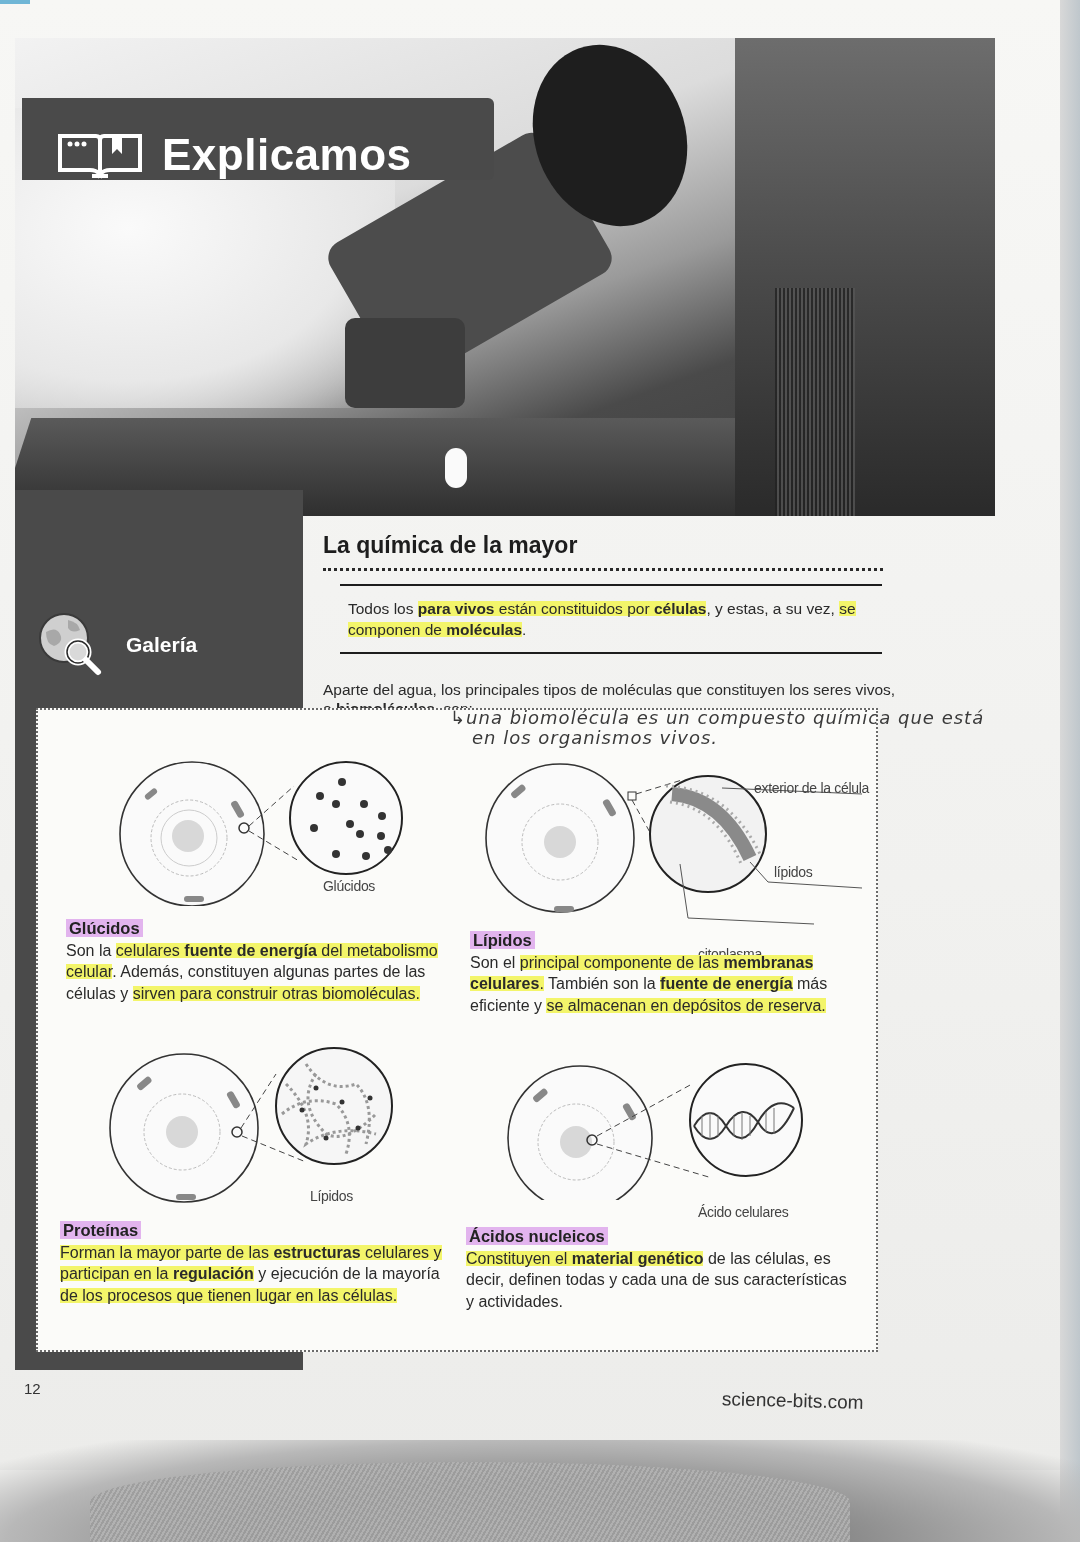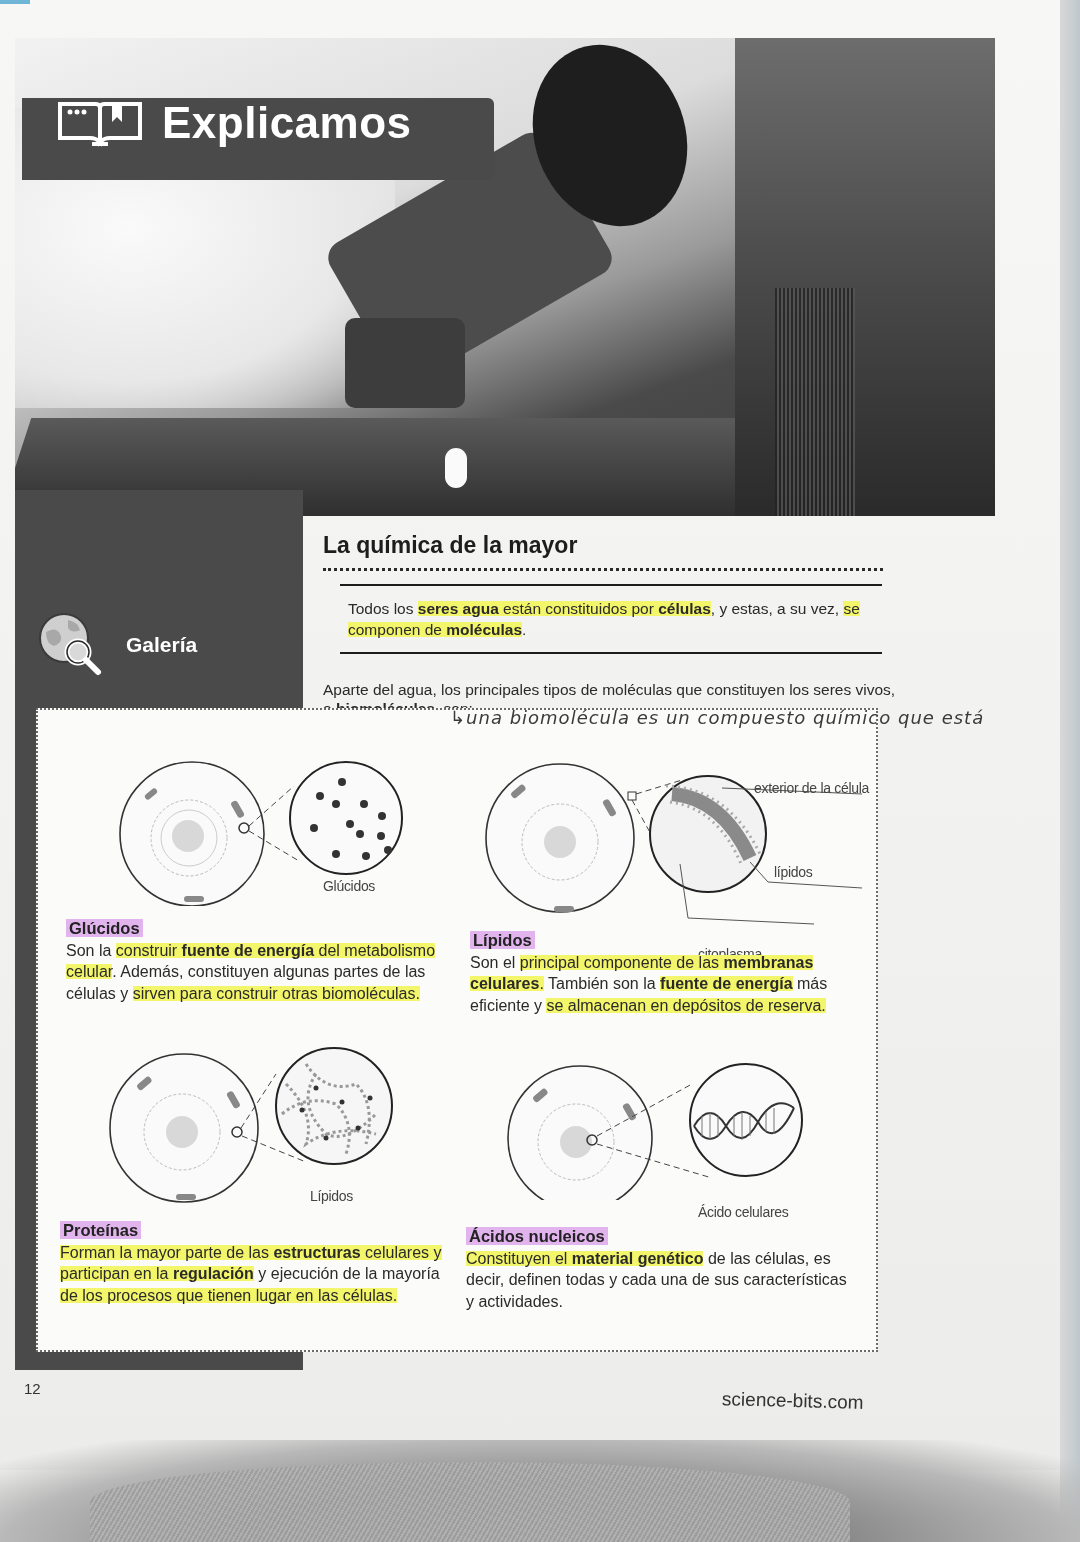--- a/index.html
+++ b/index.html
@@ -22,21 +22,21 @@
   .hero .scope-body { position:absolute; left:330px; top:140px; width:250px; height:160px; background:#4c4c4c; transform:rotate(-30deg); border-radius:18px; }
   .hero .scope-arm { position:absolute; left:330px; top:280px; width:120px; height:90px; background:#3d3d3d; border-radius:10px; }
   .hero .stage { position:absolute; left:0; top:380px; width:760px; height:100px; background:linear-gradient(180deg,#5a5a5a,#2e2e2e); transform:skewX(-18deg); }
   .hero .light { position:absolute; left:430px; top:410px; width:22px; height:40px; border-radius:12px; background:#fafafa; }
   .hero .face { position:absolute; left:720px; top:0; width:260px; height:478px; background:linear-gradient(180deg,#6d6d6d,#4a4a4a 50%,#2a2a2a); }
   .hero .beard { position:absolute; left:760px; top:250px; width:80px; height:228px; background:repeating-linear-gradient(90deg,#222 0 2px,#555 2px 4px); opacity:.8; }
   .hero .white-left { position:absolute; left:0; top:70px; width:380px; height:300px; background:radial-gradient(ellipse at 30% 40%, #fafafa 0%, #e8e8e8 60%, rgba(220,220,220,0) 100%); }
 
   .banner {
     position:absolute; left:22px; top:98px; width:472px; height:82px;
-    background:#4a4a4a; display:flex; align-items:flex-start;
+    background:#4a4a4a; display:flex; align-items:flex-end;
     border-radius:0 6px 6px 0;
   }
   .banner .book-icon { width:88px; height:50px; margin-left:34px; }
   .banner .title { color:#ffffff; font-weight:bold; font-size:44px; margin-left:18px; letter-spacing:0.5px; }
 
   .sidebar {
     position:absolute; left:15px; top:490px; width:288px; height:880px;
     background:#4a4a4a;
   }
   .galeria {
@@ -123,21 +123,21 @@
       <circle cx="40" cy="40" r="11" fill="none" stroke="#2a2a2a" stroke-width="1.5"></circle>
       <line x1="48" y1="48" x2="60" y2="60" stroke="#fff" stroke-width="6" stroke-linecap="round"></line>
     </svg>
     <span class="label">Galería</span>
   </div>
 
   <div class="heading">La química de la mayor</div>
   <div class="heading-dots"></div>
 
   <div class="intro-box">
-    <span>Todos los </span><span class="hl"><b>seres agua</b><span> están constituidos por </span><b>células</b></span><span>, y estas, a su vez, </span><span class="hl"><span>se componen de </span><b>moléculas</b></span><span>.</span>
+    <span>Todos los </span><span class="hl"><b>para vivos</b><span> están constituidos por </span><b>células</b></span><span>, y estas, a su vez, </span><span class="hl"><span>se componen de </span><b>moléculas</b></span><span>.</span>
   </div>
 
   <div class="aparte">
     <span>Aparte del agua, los principales tipos de moléculas que constituyen los seres vivos, o </span><b>biomoléculas</b><span>, son:</span>
   </div>
 
   <div class="gallery">
 
     <svg class="figure" style="left:76px;top:46px;" width="290" height="150" viewBox="0 0 290 150">
       <circle cx="78" cy="78" r="72" fill="#fafafa" stroke="#333" stroke-width="1.6"></circle>
@@ -163,21 +163,21 @@
         <circle cx="267" cy="80" r="4"></circle>
           <circle cx="222" cy="98" r="4"></circle>
           <circle cx="252" cy="100" r="4"></circle>
           <circle cx="274" cy="94" r="4"></circle>
       </g>
     </svg>
     <div class="cap" style="left:285px;top:168px;">Glúcidos</div>
 
     <div class="card" style="left:28px;top:208px;width:380px;">
       <span class="ttl hl-pink">Glúcidos</span><br>
-      <span>Son la </span><span class="hl"><span>construir </span><b>fuente de energía</b><span> del metabolismo celular</span></span><span>. Además, constituyen algunas partes de las células y </span><span class="hl">sirven para construir otras biomoléculas.</span>
+      <span>Son la </span><span class="hl"><span>celulares </span><b>fuente de energía</b><span> del metabolismo celular</span></span><span>. Además, constituyen algunas partes de las células y </span><span class="hl">sirven para construir otras biomoléculas.</span>
     </div>
 
     <svg class="figure" style="left:444px;top:48px;" width="380" height="170" viewBox="0 0 380 170">
       <circle cx="78" cy="80" r="74" fill="#fafafa" stroke="#333" stroke-width="1.6"></circle>
       <circle cx="78" cy="84" r="38" fill="none" stroke="#bbb" stroke-dasharray="3 2"></circle>
       <circle cx="78" cy="84" r="16" fill="#d8d8d8"></circle>
       <rect x="28" y="30" width="16" height="7" rx="3" fill="#888" transform="rotate(-40 36 33)"></rect>
       <rect x="118" y="46" width="18" height="7" rx="3" fill="#888" transform="rotate(60 127 50)"></rect>
       <rect x="72" y="148" width="20" height="6" rx="3" fill="#888"></rect>
       <rect x="146" y="34" width="8" height="8" fill="none" stroke="#333"></rect>
@@ -261,21 +261,22 @@
     </svg>
     <div class="cap" style="left:660px;top:494px;">Ácido celulares</div>
 
     <div class="card" style="left:428px;top:516px;width:390px;">
       <span class="ttl hl-pink">Ácidos nucleicos</span><br>
       <span class="hl"><span>Constituyen el </span><b>material genético</b></span><span> de las células, es decir, definen todas y cada una de sus características y actividades.</span>
     </div>
   </div>
 
   <div class="handwriting">
-    <div>↳una biomolécula es un compuesto químico que está</div>
+    <div>↳una biomolécula es un compuesto química que está</div>
+    <div style="padding-left:22px;">en los organismos vivos.</div>
   </div>
 
   <div class="footer-num">12</div>
   <div class="footer-url">science-bits.com</div>
 </div>
 
 <div class="edge-shadow"></div>
 <div class="sweater"></div>
 <div class="sweater-texture"></div>
 

